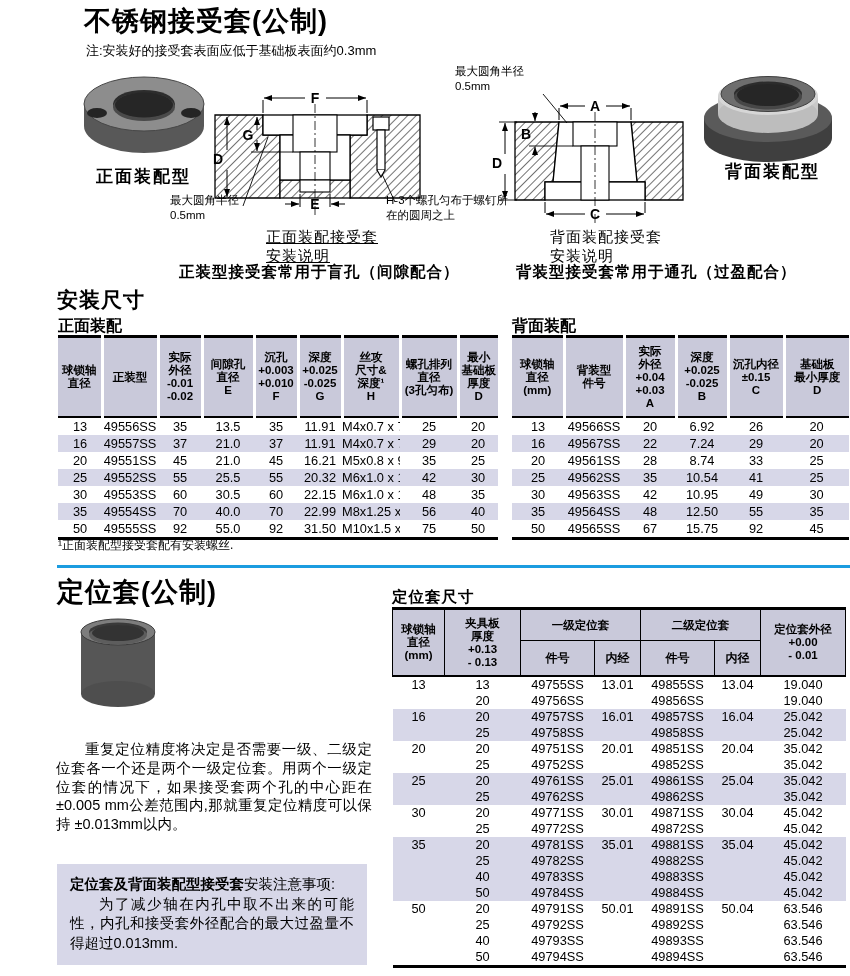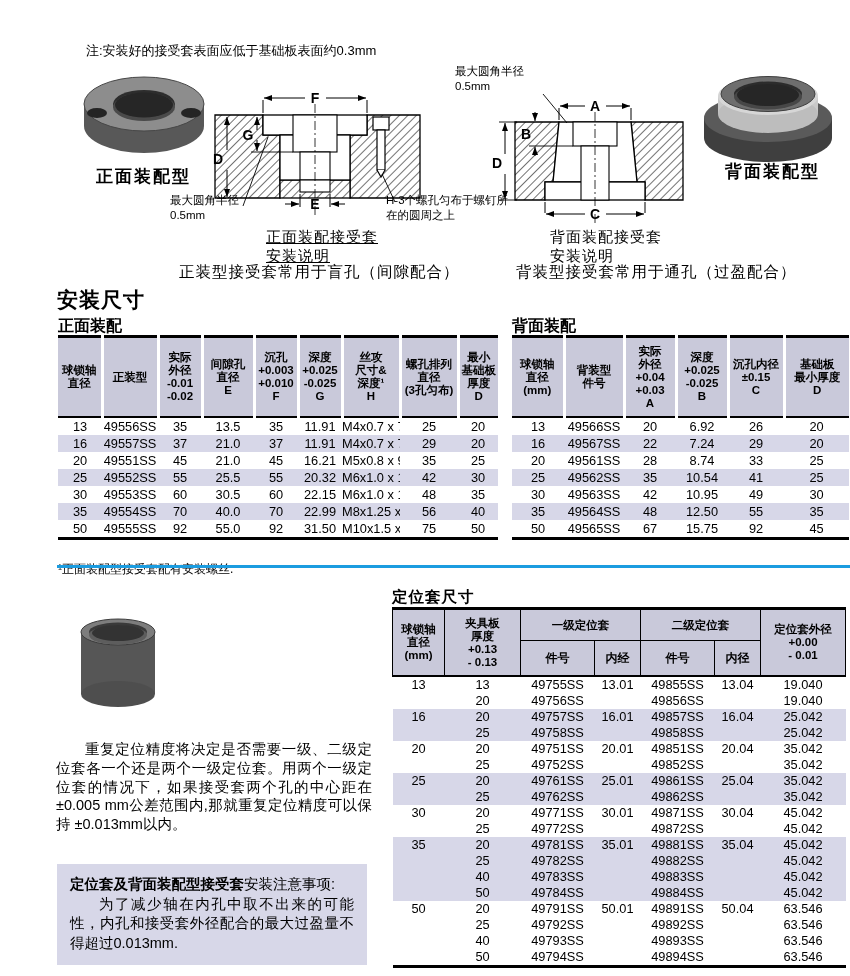--- a/index.html
+++ b/index.html
@@ -5,21 +5,21 @@
   html,body{margin:0;padding:0;background:#fff;}
   .page{position:relative;width:850px;height:976px;background:#fff;overflow:hidden;
         font-family:"Liberation Sans","DejaVu Sans",sans-serif;color:#000;font-size:13px;}
   .abs{position:absolute;}
   .pre{white-space:pre-line;}
   .page-title{font-size:27px;font-weight:bold;letter-spacing:1px;}
   .note{font-size:13px;}
   .photo-label{font-size:17px;font-weight:bold;letter-spacing:2px;}
   .small-note{font-size:11.5px;line-height:15px;}
   .caption{font-size:15px;line-height:19px;letter-spacing:1px;}
-  .usage{font-size:15.5px;font-weight:normal;letter-spacing:1px;}
+  .usage{font-size:15.5px;font-weight:bold;letter-spacing:1px;}
   .section-title{font-size:21px;font-weight:bold;letter-spacing:1px;}
   .sub-title{font-size:16px;font-weight:bold;text-align:center;}
   .tbl-title{font-size:15.5px;font-weight:bold;letter-spacing:1px;}
   .footnote{font-size:12px;}
   .divider{background:#1b9ce0;height:3px;}
   .para{font-size:14.5px;line-height:18.8px;text-indent:2em;text-align:justify;}
   .warnbox{background:#d7d7e8;padding:11px 13px 12px 13px;font-size:14.5px;line-height:19.5px;}
   .warnbox .body{text-indent:2em;text-align:justify;}
   .dim{font-size:14px;font-weight:bold;fill:#000;font-family:"Liberation Sans","DejaVu Sans",sans-serif;}
 
@@ -40,20 +40,21 @@
   .loc-table thead tr.tier1 th.group{height:26px;}
   .loc-table thead tr.tier2 th{height:30px;font-size:12px;}
   .loc-table td{font-size:12.8px;text-align:center;height:16px;padding:0;line-height:16px;
       overflow:hidden;white-space:nowrap;}
 </style>
 </head>
 <body>
 
 <div class="page">
 
+  <div class="abs page-title" style="left:84px;top:3px;">不锈钢接受套(公制)</div>
   <div class="abs note" style="left:86px;top:42px;">注:安装好的接受套表面应低于基础板表面约0.3mm</div>
 
   <svg class="abs" style="left:78px;top:64px;" width="132" height="100" viewBox="0 0 132 100">
     <rect x="6" y="40" width="120" height="22" fill="#585858"></rect>
     <ellipse cx="66" cy="62" rx="60" ry="27" fill="#585858"></ellipse>
     <ellipse cx="66" cy="40" rx="60" ry="27" fill="#8d8d8d" stroke="#474747" stroke-width="1"></ellipse>
     <ellipse cx="66" cy="40" rx="31" ry="14" fill="#2d2d2d"></ellipse>
     <ellipse cx="66" cy="43" rx="31" ry="14" fill="#4a4a4a"></ellipse>
     <ellipse cx="66" cy="41" rx="29" ry="12.5" fill="#262626"></ellipse>
     <ellipse cx="19" cy="49" rx="10" ry="5" fill="#242424"></ellipse>
@@ -293,21 +294,21 @@
           <td>92</td>
           <td>55.0</td>
           <td>92</td>
           <td>31.50</td>
           <td>M10x1.5 x 18</td>
           <td>75</td>
           <td>50</td>
         </tr>
       </tbody>
   </table>
-  <div class="abs footnote" style="left:58px;top:537px;margin-top:24px;">¹正面装配型接受套配有安装螺丝.</div>
+  <div class="abs footnote" style="left:58px;top:537px;">¹正面装配型接受套配有安装螺丝.</div>
 
   <div class="abs sub-title" style="left:512px;top:316px;">背面装配</div>
   <table class="abs dim-table" style="left:512px;top:335px;width:337px;">
     <colgroup>
       <col style="width:52px">
         <col style="width:60px">
         <col style="width:52px">
       <col style="width:52px">
         <col style="width:56px">
         <col style="width:65px">
@@ -391,20 +392,21 @@
           <td>67</td>
           <td>15.75</td>
           <td>92</td>
           <td>45</td>
         </tr>
       </tbody>
   </table>
 
   <div class="abs divider" style="left:57px;top:565px;width:793px;"></div>
 
+  <div class="abs page-title" style="left:57px;top:574px;">定位套(公制)</div>
 
   <svg class="abs" style="left:72px;top:612px;" width="92" height="100" viewBox="0 0 92 100">
     <rect x="9" y="20" width="74" height="62" fill="#565656"></rect>
     <ellipse cx="46" cy="82" rx="37" ry="13" fill="#4e4e4e"></ellipse>
     <ellipse cx="46" cy="20" rx="37" ry="13" fill="#7d7d7d" stroke="#3c3c3c" stroke-width="1"></ellipse>
     <ellipse cx="46" cy="20" rx="29" ry="9.5" fill="#3a3a3a"></ellipse>
     <ellipse cx="46" cy="23" rx="29" ry="9.5" fill="#5d5d5d"></ellipse>
     <ellipse cx="46" cy="21" rx="26" ry="8" fill="#333"></ellipse>
   </svg>
 

